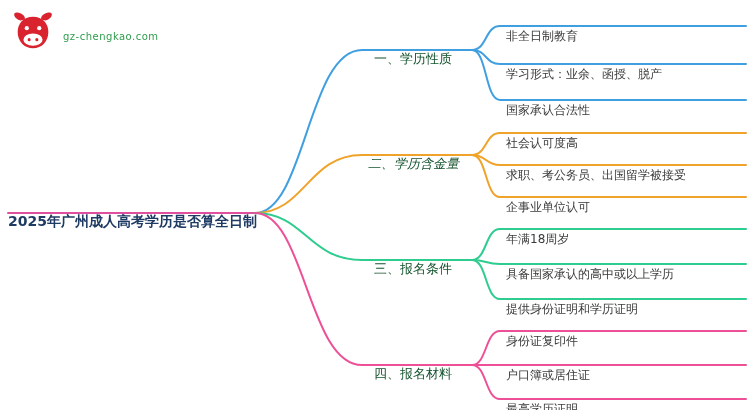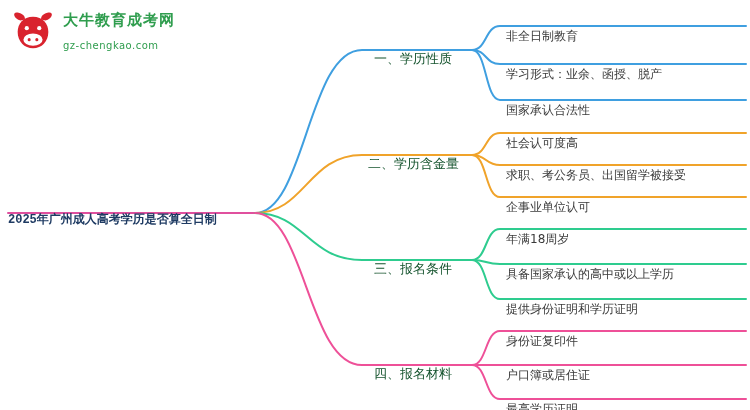--- a/index.html
+++ b/index.html
@@ -2,21 +2,21 @@
 <html><head>
 <meta charset="utf-8">
 <style>
   * { margin:0; padding:0; box-sizing:border-box; }
   html,body { background:#ffffff; }
   body { font-family:"DejaVu Sans","Liberation Sans",sans-serif; }
   .stage { position:relative; width:750px; height:410px; background:#ffffff; overflow:hidden; }
   .links { position:absolute; left:0; top:0; }
   .links path { fill:none; stroke-width:2; stroke-linecap:round; }
   .node { position:absolute; white-space:nowrap; line-height:1.2;margin-top:20px; }
-  .root-label { font-size:12px; font-weight:600; color:#1f3b63;font-family:Liberation Mono, monospace; }
+  .root-label { font-size:14px; font-weight:600; color:#1f3b63; }
   .branch-label { font-size:13px; color:#14532d; }
   .leaf-label { font-size:12px; color:#3a3a3a; }
   .logo { position:absolute; left:10px; top:8px; display:flex; align-items:center; gap:7px; }
   .logo-title { font-size:15px; font-weight:bold; color:#2f9d4e; letter-spacing:1px; }
   .logo-sub { font-size:10px; color:#2f9d4e; margin-top:10px; letter-spacing:0.5px; }
 </style>
 </head>
 <body>
 
 <div class="stage">
@@ -51,29 +51,28 @@
       <path d="M11 13 C3 11 2 3 9 5 C14 6.5 16 9 15.5 12 Z" fill="#d9232e"></path>
       <path d="M37 13 C45 11 46 3 39 5 C34 6.5 32 9 32.5 12 Z" fill="#d9232e"></path>
       <path d="M24 9 C14 9 8 16 8 25 C8 35 15 42 24 42 C33 42 40 35 40 25 C40 16 34 9 24 9 Z" fill="#d9232e"></path>
       <ellipse cx="24" cy="33" rx="10" ry="6.5" fill="#ffffff"></ellipse>
       <circle cx="20" cy="33" r="1.6" fill="#d9232e"></circle>
       <circle cx="28" cy="33" r="1.6" fill="#d9232e"></circle>
       <circle cx="17.5" cy="21" r="2.2" fill="#ffffff"></circle>
       <circle cx="30.5" cy="21" r="2.2" fill="#ffffff"></circle>
     </svg>
     <div>
-      <div class="logo-title">大牛教育成考网</div>
       <div class="logo-sub">gz-chengkao.com</div>
     </div>
   </div>
 
   <div class="node root-label" style="left:8px; top:193px;">2025年广州成人高考学历是否算全日制</div>
 
   <div class="node branch-label" style="left:374px; top:31px;">一、学历性质</div>
-  <div class="node branch-label" style="left:368px; top:136px;">二、学历含金量</div>
+  <div class="node branch-label" style="left:368px; top:136px;font-style:italic;">二、学历含金量</div>
   <div class="node branch-label" style="left:374px; top:241px;">三、报名条件</div>
   <div class="node branch-label" style="left:374px; top:346px;">四、报名材料</div>
 
   <div class="node leaf-label" style="left:506px; top:9px;">非全日制教育</div>
   <div class="node leaf-label" style="left:506px; top:47px;">学习形式：业余、函授、脱产</div>
   <div class="node leaf-label" style="left:506px; top:83px;">国家承认合法性</div>
 
   <div class="node leaf-label" style="left:506px; top:116px;">社会认可度高</div>
   <div class="node leaf-label" style="left:506px; top:148px;">求职、考公务员、出国留学被接受</div>
   <div class="node leaf-label" style="left:506px; top:180px;">企事业单位认可</div>

